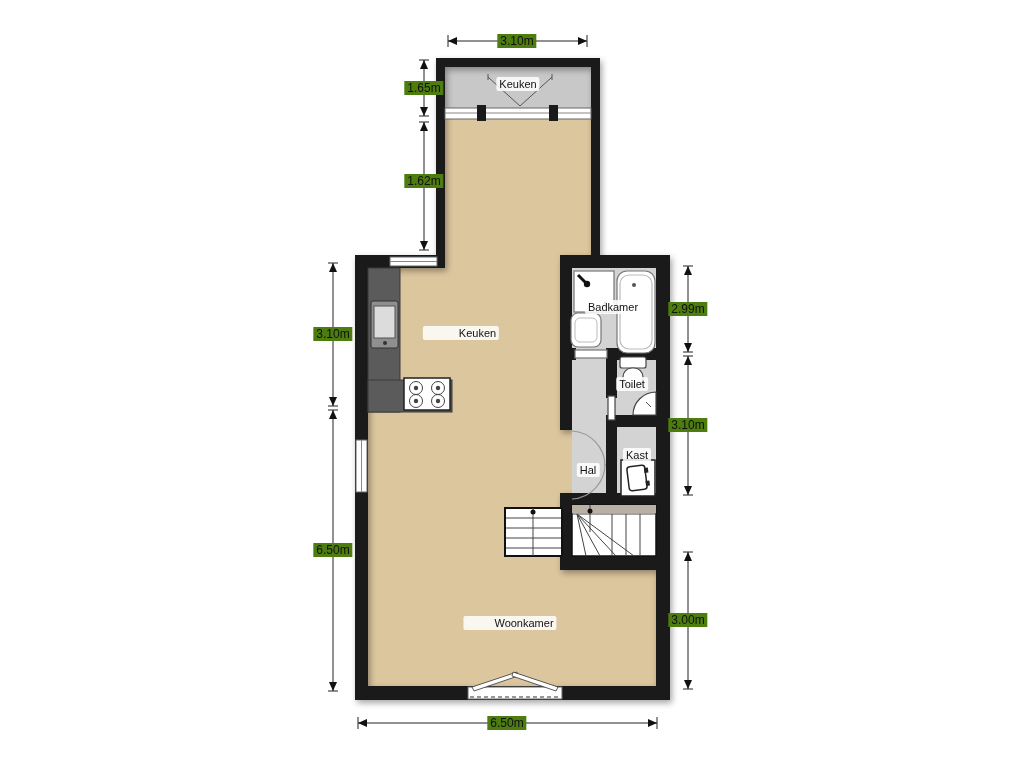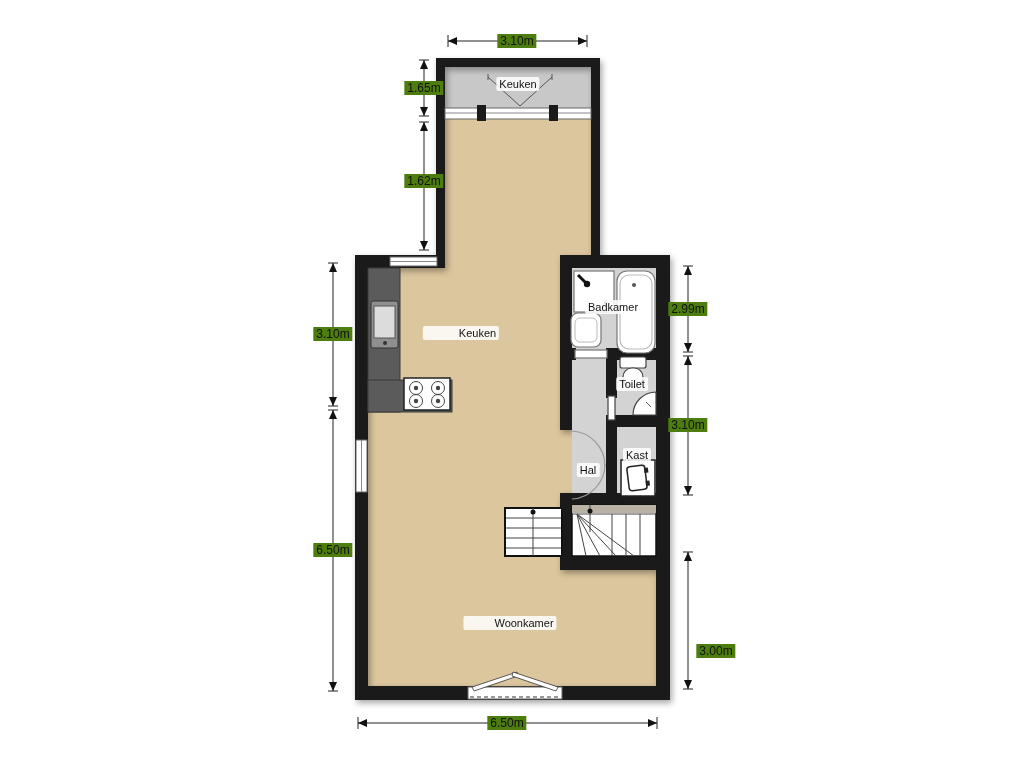--- a/index.html
+++ b/index.html
@@ -234,16 +234,16 @@
 <div class="room-label" style="left:637px;top:455px;">Kast</div>
 <div class="room-label" style="left:510px;top:623px;padding-left:31px;">Woonkamer</div>
 
 <div class="dim-label" style="left:517px;top:41px;">3.10m</div>
 <div class="dim-label" style="left:424px;top:88px;">1.65m</div>
 <div class="dim-label" style="left:424px;top:181px;">1.62m</div>
 <div class="dim-label" style="left:333px;top:334px;">3.10m</div>
 <div class="dim-label" style="left:333px;top:550px;">6.50m</div>
 <div class="dim-label" style="left:688px;top:309px;">2.99m</div>
 <div class="dim-label" style="left:688px;top:425px;">3.10m</div>
-<div class="dim-label" style="left:688px;top:651px;margin-left:28px;">3.00m</div>
+<div class="dim-label" style="left:688px;top:620px;">3.00m</div>
 <div class="dim-label" style="left:507px;top:723px;">6.50m</div>
 
 </div>
 
 </body></html>

